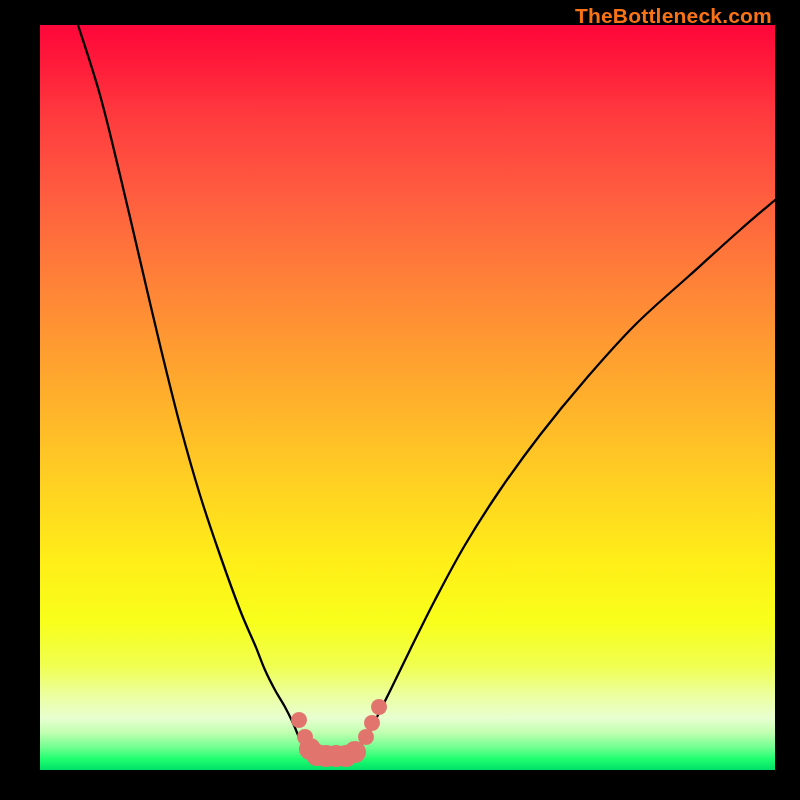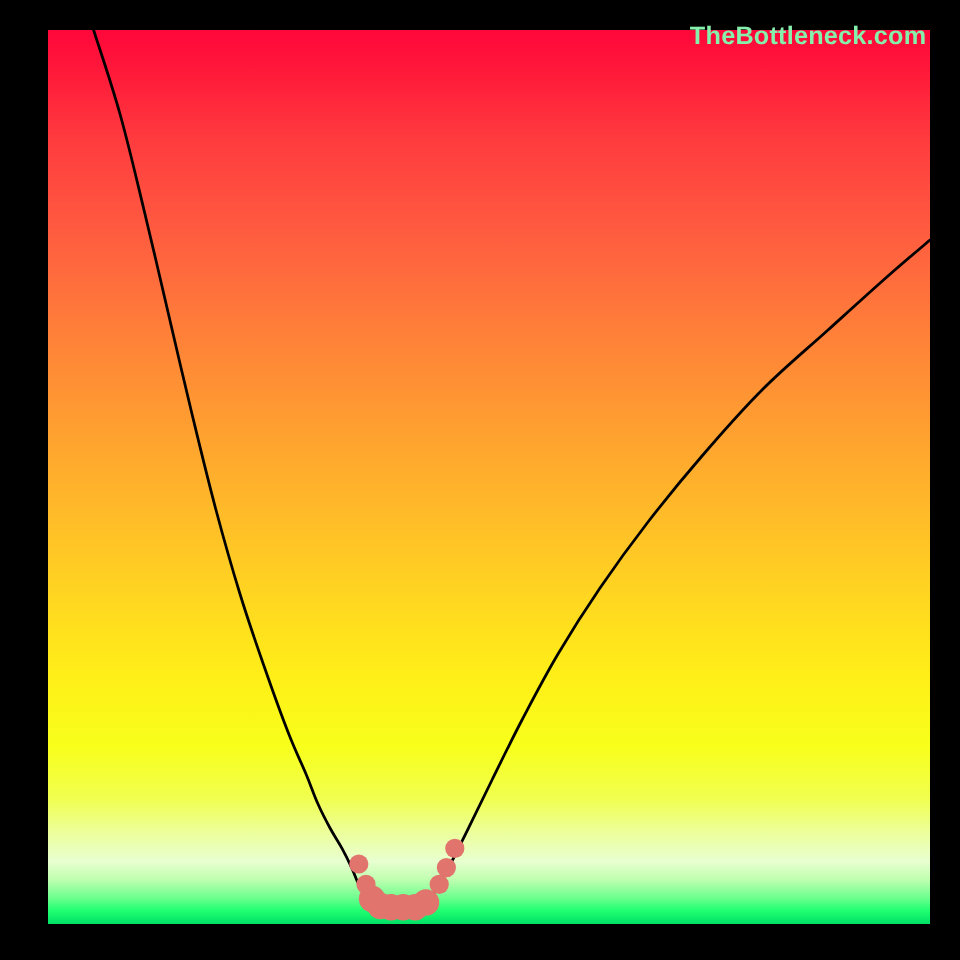--- a/index.html
+++ b/index.html
@@ -48,26 +48,26 @@
       #ecffa0 90%,
       #e8ffd0 93%,
       #c0ffb0 95%,
       #70ff90 97%,
       #20ff70 98.5%,
       #00e066 100%
     );
   }
   .watermark {
     position: absolute;
-    top: 19px;
+    top: 4px;
     right: 28px;
     font-family: Arial, Helvetica, sans-serif;
     font-size: 21px;
     font-weight: 600;
-    color: #86efac;
+    color: #f97316;
     letter-spacing: 0.2px;
   }
   svg.curves {
     position: absolute;
     left: 0;
     top: 0;
     width: 100%;
     height: 100%;
   }
 </style>

